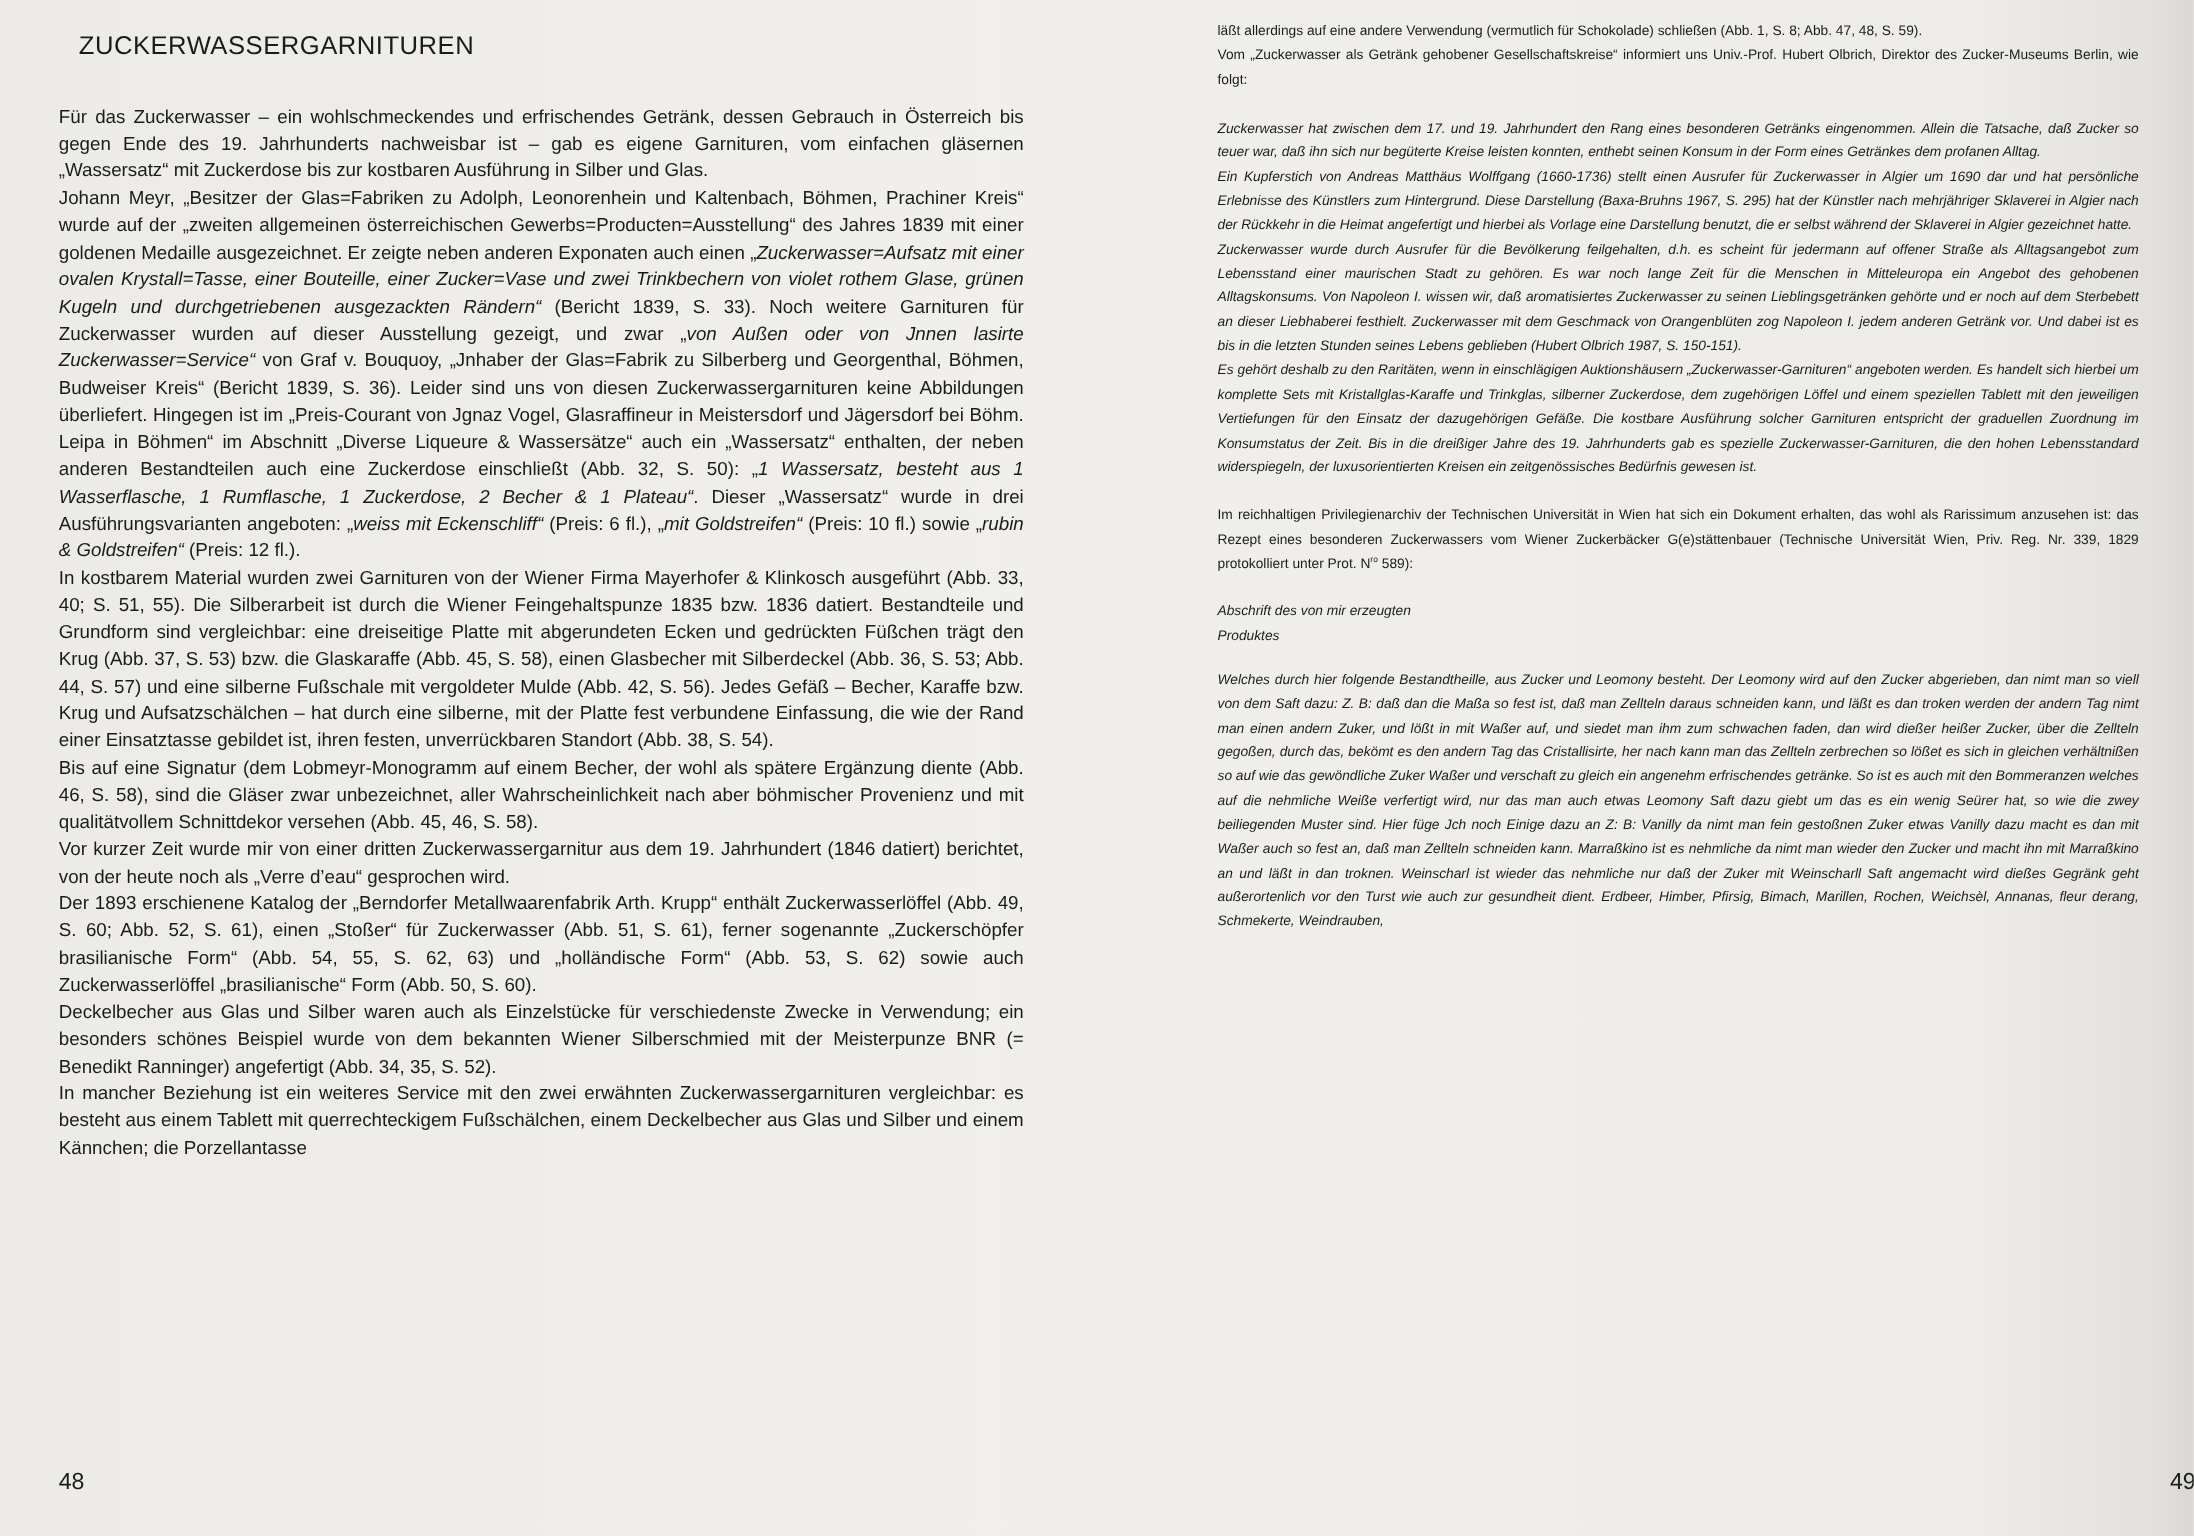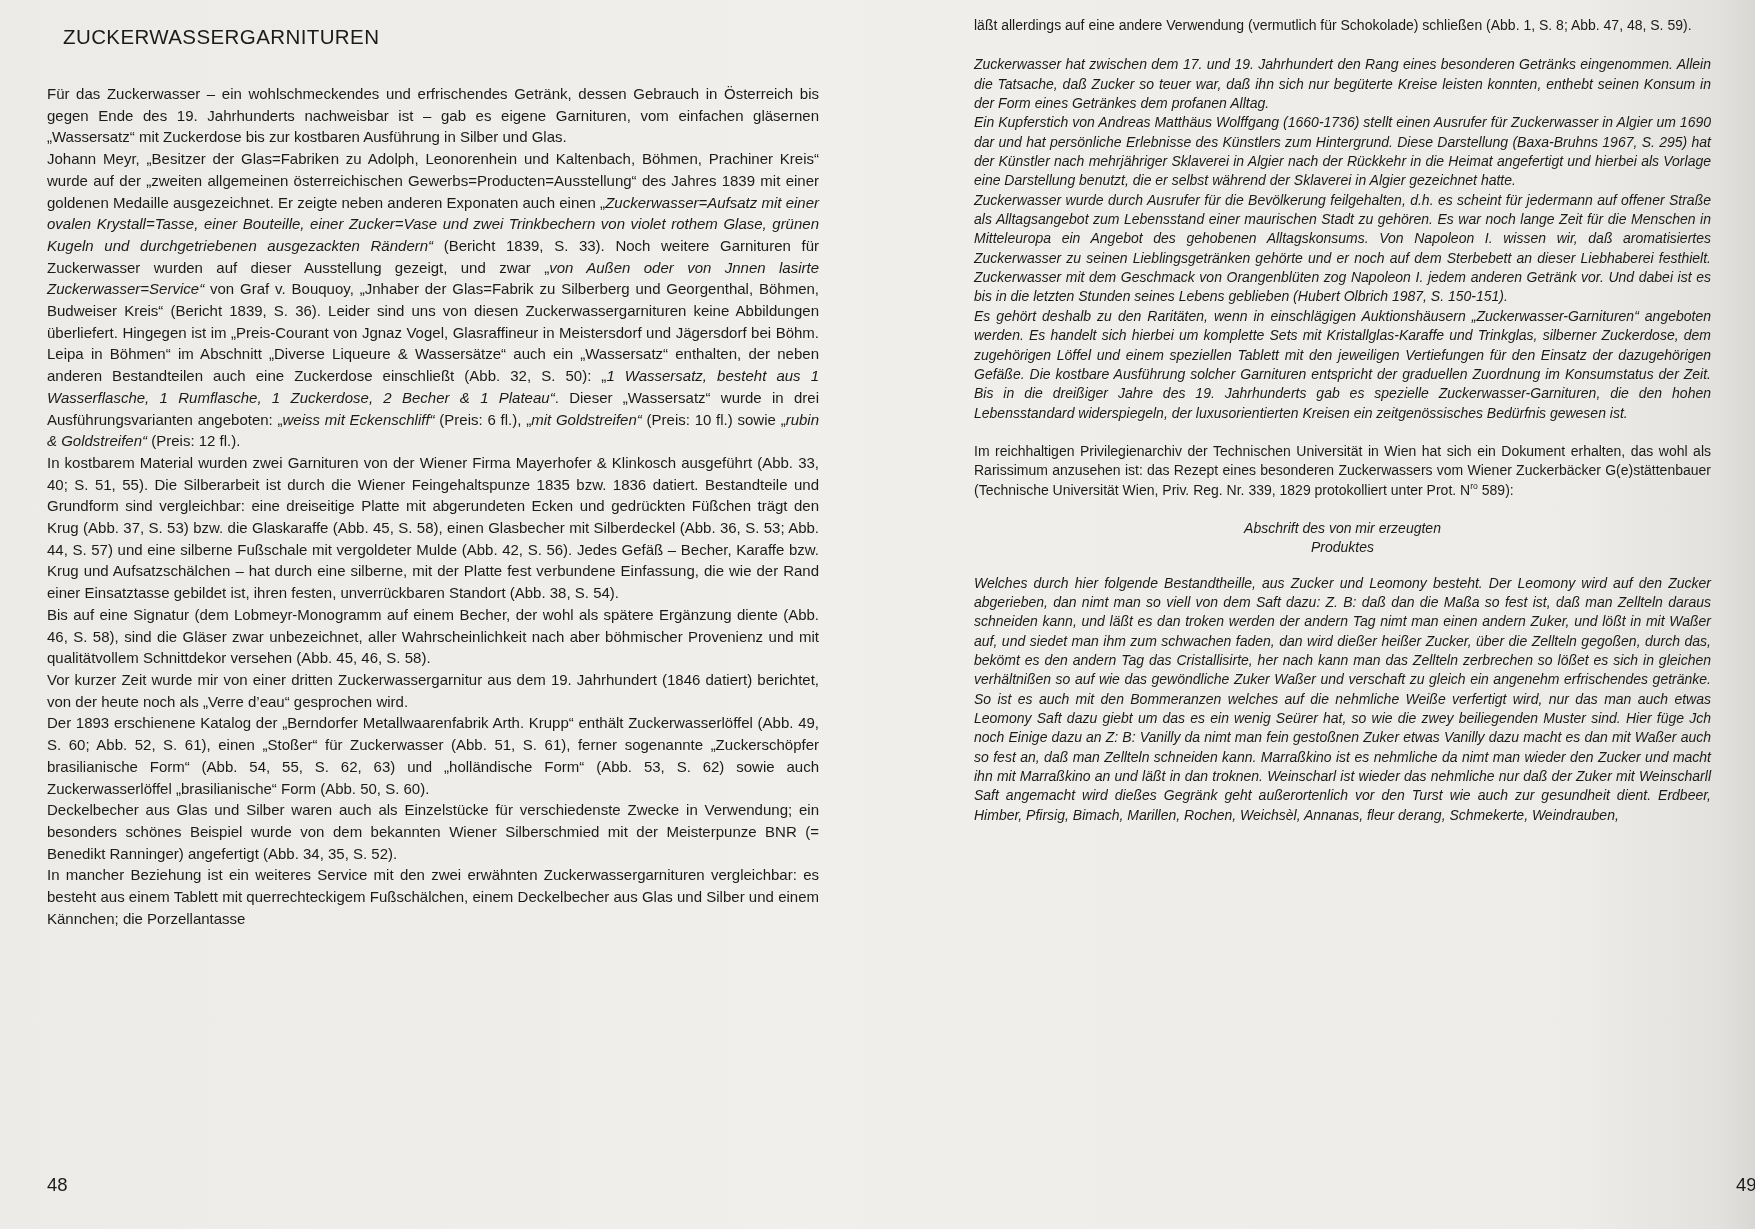--- a/index.html
+++ b/index.html
@@ -10,22 +10,22 @@
     color:#1b1b1b;
     position:relative;overflow:hidden;
     -webkit-hyphens:auto;hyphens:auto;
   }
   .col{position:absolute;}
   #left-col{left:47px;top:25px;width:772px;}
   #right-col{left:974px;top:16px;width:737px;}
   .title{font-size:20.5px;font-weight:400;letter-spacing:.4px;margin:0 0 34px 16px;}
   .para{margin:0;text-align:justify;}
   #left-col .para{font-size:15px;line-height:21.7px;}
-  #right-col .para{font-size:14px;line-height:19.35px;}
-  .para.center{text-align:center;}
+  #right-col .para{font-size:11px;line-height:19.35px;}
+  .para.center{}
   .para em{}
   .para sup{font-size:.62em;vertical-align:super;line-height:0;}
   .page-number{position:absolute;font-size:18.5px;}
   #pn-left{left:47px;top:1174px;}
   #pn-right{left:1736px;top:1174px;}
 </style>
 </head>
 <body>
 
 <div id="left-col" class="col">
@@ -37,20 +37,21 @@
       <p class="para"><span>Bis auf eine Signatur (dem Lobmeyr-Monogramm auf einem Becher, der wohl als spätere Ergänzung diente (Abb. 46, S. 58), sind die Gläser zwar unbezeichnet, aller Wahrscheinlichkeit nach aber böhmischer Provenienz und mit qualitätvollem Schnittdekor versehen (Abb. 45, 46, S. 58).</span></p>
       <p class="para"><span>Vor kurzer Zeit wurde mir von einer dritten Zuckerwassergarnitur aus dem 19. Jahrhundert (1846 datiert) berichtet, von der heute noch als „Verre d’eau“ gesprochen wird.</span></p>
       <p class="para"><span>Der 1893 erschienene Katalog der „Berndorfer Metallwaarenfabrik Arth. Krupp“ enthält Zuckerwasserlöffel (Abb. 49, S. 60; Abb. 52, S. 61), einen „Stoßer“ für Zuckerwasser (Abb. 51, S. 61), ferner sogenannte „Zuckerschöpfer brasilianische Form“ (Abb. 54, 55, S. 62, 63) und „holländische Form“ (Abb. 53, S. 62) sowie auch Zuckerwasserlöffel „brasilianische“ Form (Abb. 50, S. 60).</span></p>
       <p class="para"><span>Deckelbecher aus Glas und Silber waren auch als Einzelstücke für verschiedenste Zwecke in Verwendung; ein besonders schönes Beispiel wurde von dem bekannten Wiener Silberschmied mit der Meisterpunze BNR (= Benedikt Ranninger) angefertigt (Abb. 34, 35, S. 52).</span></p>
       <p class="para"><span>In mancher Beziehung ist ein weiteres Service mit den zwei erwähnten Zuckerwassergarnituren vergleichbar: es besteht aus einem Tablett mit querrechteckigem Fußschälchen, einem Deckelbecher aus Glas und Silber und einem Kännchen; die Porzellantasse</span></p>
     </div>
 </div>
 
 <div id="right-col" class="col">
     <p class="para"><span>läßt allerdings auf eine andere Verwendung (vermutlich für Schokolade) schließen (Abb. 1, S. 8; Abb. 47, 48, S. 59).</span></p>
+    <p class="para"><span>Vom „Zuckerwasser als Getränk gehobener Gesellschaftskreise“ informiert uns Univ.-Prof. Hubert Olbrich, Direktor des Zucker-Museums Berlin, wie folgt:</span></p>
     <p class="para" style="margin-top: 20px;"><em>Zuckerwasser hat zwischen dem 17. und 19. Jahrhundert den Rang eines besonderen Getränks eingenommen. Allein die Tatsache, daß Zucker so teuer war, daß ihn sich nur begüterte Kreise leisten konnten, enthebt seinen Konsum in der Form eines Getränkes dem profanen Alltag.</em></p>
     <p class="para"><em>Ein Kupferstich von Andreas Matthäus Wolffgang (1660-1736) stellt einen Ausrufer für Zuckerwasser in Algier um 1690 dar und hat persönliche Erlebnisse des Künstlers zum Hintergrund. Diese Darstellung (Baxa-Bruhns 1967, S. 295) hat der Künstler nach mehrjähriger Sklaverei in Algier nach der Rückkehr in die Heimat angefertigt und hierbei als Vorlage eine Darstellung benutzt, die er selbst während der Sklaverei in Algier gezeichnet hatte.</em></p>
     <p class="para"><em>Zuckerwasser wurde durch Ausrufer für die Bevölkerung feilgehalten, d.h. es scheint für jedermann auf offener Straße als Alltagsangebot zum Lebensstand einer maurischen Stadt zu gehören. Es war noch lange Zeit für die Menschen in Mitteleuropa ein Angebot des gehobenen Alltagskonsums. Von Napoleon I. wissen wir, daß aromatisiertes Zuckerwasser zu seinen Lieblingsgetränken gehörte und er noch auf dem Sterbebett an dieser Liebhaberei festhielt. Zuckerwasser mit dem Geschmack von Orangenblüten zog Napoleon I. jedem anderen Getränk vor. Und dabei ist es bis in die letzten Stunden seines Lebens geblieben (Hubert Olbrich 1987, S. 150-151).</em></p>
     <p class="para"><em>Es gehört deshalb zu den Raritäten, wenn in einschlägigen Auktionshäusern „Zuckerwasser-Garnituren“ angeboten werden. Es handelt sich hierbei um komplette Sets mit Kristallglas-Karaffe und Trinkglas, silberner Zuckerdose, dem zugehörigen Löffel und einem speziellen Tablett mit den jeweiligen Vertiefungen für den Einsatz der dazugehörigen Gefäße. Die kostbare Ausführung solcher Garnituren entspricht der graduellen Zuordnung im Konsumstatus der Zeit. Bis in die dreißiger Jahre des 19. Jahrhunderts gab es spezielle Zuckerwasser-Garnituren, die den hohen Lebensstandard widerspiegeln, der luxusorientierten Kreisen ein zeitgenössisches Bedürfnis gewesen ist.</em></p>
     <p class="para" style="margin-top: 19px;"><span>Im reichhaltigen Privilegienarchiv der Technischen Universität in Wien hat sich ein Dokument erhalten, das wohl als Rarissimum anzusehen ist: das Rezept eines besonderen Zuckerwassers vom Wiener Zuckerbäcker G(e)stättenbauer (Technische Universität Wien, Priv. Reg. Nr. 339, 1829 protokolliert unter Prot. N</span><sup>ro</sup><span> 589):</span></p>
     <p class="para center" style="margin-top: 19px;"><em>Abschrift des von mir erzeugten</em></p>
     <p class="para center"><em>Produktes</em></p>
     <p class="para" style="margin-top: 16px;"><em>Welches durch hier folgende Bestandtheille, aus Zucker und Leomony besteht. Der Leomony wird auf den Zucker abgerieben, dan nimt man so viell von dem Saft dazu: Z. B: daß dan die Maßa so fest ist, daß man Zellteln daraus schneiden kann, und läßt es dan troken werden der andern Tag nimt man einen andern Zuker, und lößt in mit Waßer auf, und siedet man ihm zum schwachen faden, dan wird dießer heißer Zucker, über die Zellteln gegoßen, durch das, bekömt es den andern Tag das Cristallisirte, her nach kann man das Zellteln zerbrechen so lößet es sich in gleichen verhältnißen so auf wie das gewöndliche Zuker Waßer und verschaft zu gleich ein angenehm erfrischendes getränke. So ist es auch mit den Bommeranzen welches auf die nehmliche Weiße verfertigt wird, nur das man auch etwas Leomony Saft dazu giebt um das es ein wenig Seürer hat, so wie die zwey beiliegenden Muster sind. Hier füge Jch noch Einige dazu an Z: B: Vanilly da nimt man fein gestoßnen Zuker etwas Vanilly dazu macht es dan mit Waßer auch so fest an, daß man Zellteln schneiden kann. Marraßkino ist es nehmliche da nimt man wieder den Zucker und macht ihn mit Marraßkino an und läßt in dan troknen. Weinscharl ist wieder das nehmliche nur daß der Zuker mit Weinscharll Saft angemacht wird dießes Gegränk geht außerortenlich vor den Turst wie auch zur gesundheit dient. Erdbeer, Himber, Pfirsig, Bimach, Marillen, Rochen, Weichsèl, Annanas, fleur derang, Schmekerte, Weindrauben,</em></p>
   </div>
 

